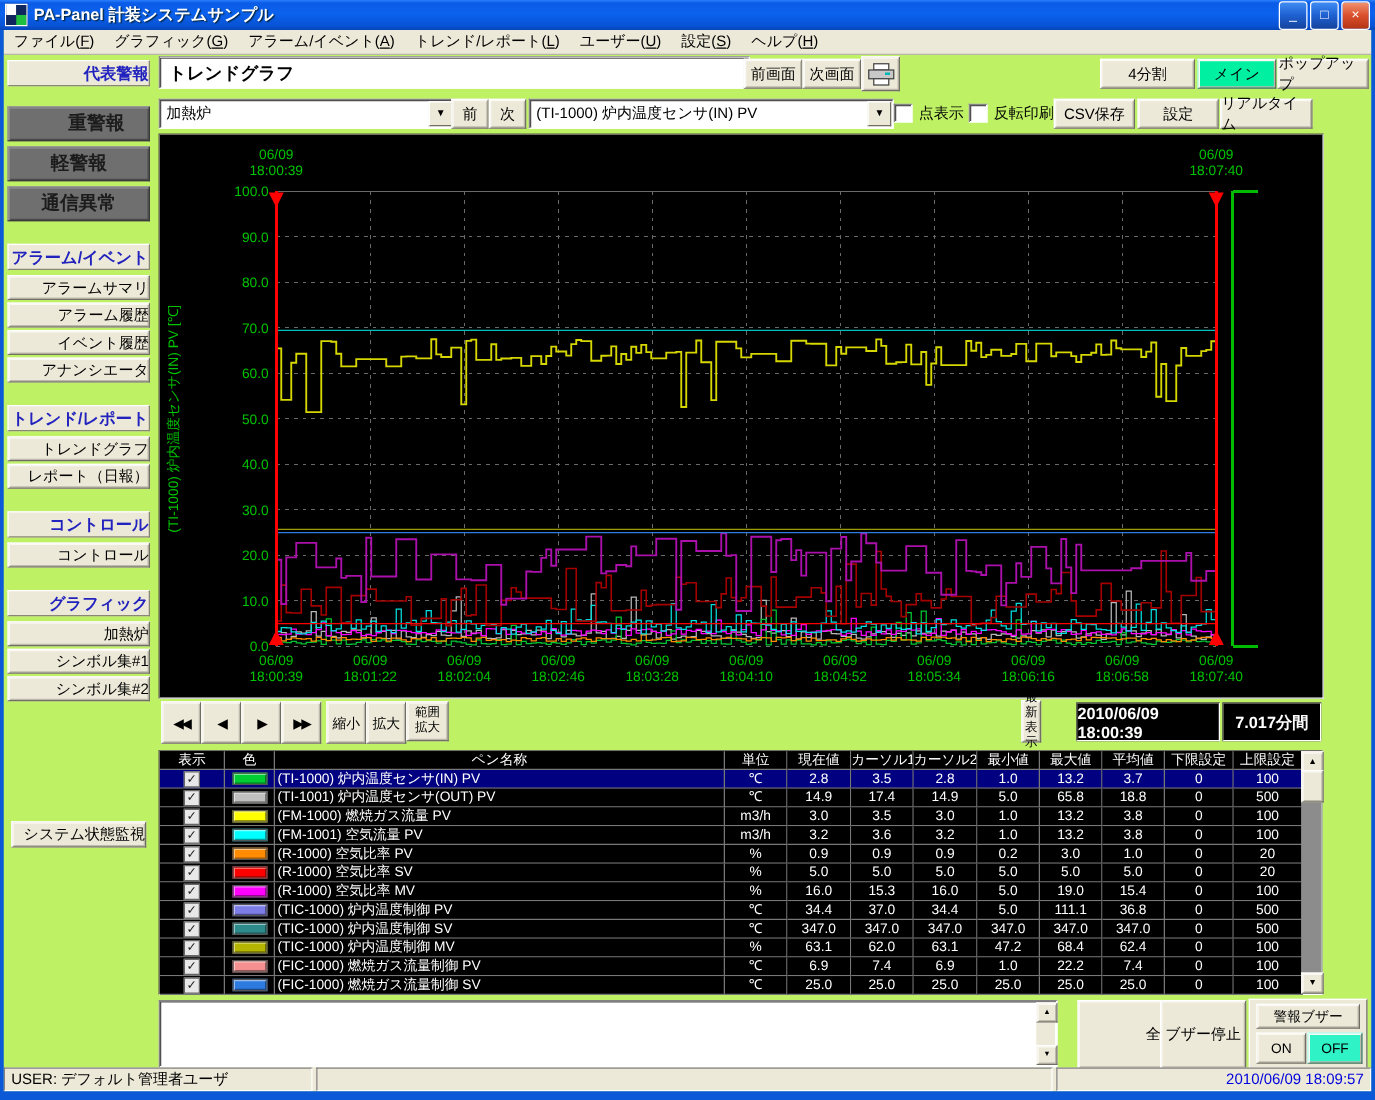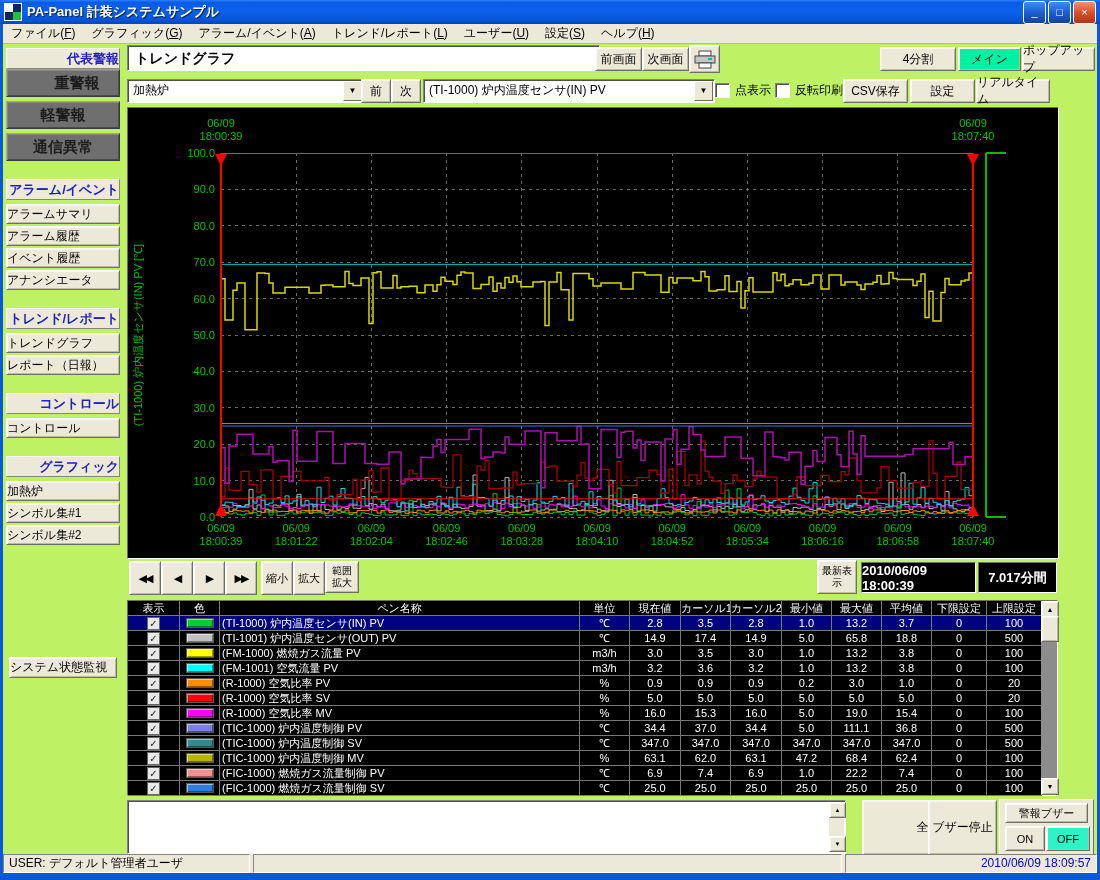--- a/index.html
+++ b/index.html
@@ -37,22 +37,22 @@
   .btn{display:flex;align-items:center;justify-content:center;font-size:12px;color:#000;cursor:default;}
 
   
   .sidebar{position:absolute;left:3px;top:47px;width:120px;bottom:28px;}
   .sb-head{margin:18px 3px 0;height:19px;line-height:19px;text-align:right;font-size:13px;font-weight:bold;
     color:#2222BE;background:#ECE9D8;border:1px solid;border-color:#FFFFFF #8A8674 #8A8674 #FFFFFF;}
   .sb-head.first{margin-top:1px;}
   .alarm-ind{margin:4px 3px 0;height:26px;line-height:26px;text-align:center;font-size:15px;font-weight:bold;
     color:#1C1C1C;background:#6F6F6F;border:1px solid;border-color:#9E9E9E #3A3A3A #3A3A3A #9E9E9E;
     box-shadow:inset 1px 1px 0 #8A8A8A, inset -1px -1px 0 #4C4C4C;}
-  .alarm-ind.firstA{margin-top:0;padding-left:28px;}
-  .sb-btn{margin:2px 3px 0;height:18px;line-height:18px;text-align:left;font-size:12px;color:#000;
+  .alarm-ind.firstA{margin-top:16px;padding-left:28px;}
+  .sb-btn{margin:2px 3px 0;height:18px;line-height:18px;text-align:right;font-size:12px;color:#000;
     background:#ECE9D8;border:1px solid;border-color:#FFFFFF #716F64 #716F64 #FFFFFF;
     box-shadow:inset 1px 1px 0 #F9F8F3, inset -1px -1px 0 #BDB9AC;}
   .sb-btn.first{margin-top:4px;}
   .sb-btn.sys{position:absolute;top:608px;left:3px;right:3px;height:19px;line-height:19px;}
 
   
   .topbar{position:absolute;left:123px;top:43px;right:3px;height:33px;}
   .title-box{position:absolute;left:4px;top:2px;width:464px;height:24px;background:#fff;
     border:1px solid;border-color:#848284 #FFF #FFF #848284;box-shadow:inset 1px 1px 0 #505050;
     font-size:14px;font-weight:bold;line-height:24px;padding-left:7px;color:#000;}
@@ -80,21 +80,21 @@
   .gtick{fill:#00C400;font-size:11px;}
   .glab{fill:#00C400;font-size:11px;}
 
   
   .navrow{position:absolute;left:123px;top:559px;right:3px;height:38px;}
   .nbtn{position:absolute;top:2px;width:30px;height:32px;font-size:11px;letter-spacing:-2px;}
   .zbtn{position:absolute;top:2px;width:30px;height:32px;font-size:11px;}
   .rbtn{position:absolute;top:2px;width:34px;height:32px;font-size:10px;line-height:12px;
     display:flex;align-items:center;justify-content:center;text-align:center;
     flex-wrap:wrap;padding:0 2px;box-sizing:border-box;white-space:normal;}
-  .lbtn{position:absolute;left:694px;top:1px;width:40px;height:34px;font-size:10px;line-height:12px;
+  .lbtn{position:absolute;left:694px;top:1px;width:16px;height:34px;font-size:10px;line-height:12px;
     text-align:center;display:flex;align-items:center;justify-content:center;padding:0 3px;box-sizing:border-box;}
   .blackbox{position:absolute;top:3px;height:29px;background:#000;color:#fff;font-size:13px;font-weight:bold;
     display:flex;align-items:center;justify-content:center;border:1px solid;border-color:#716F64 #FFF #FFF #716F64;}
 
   
   .pentable{position:absolute;left:127px;top:600px;width:931px;height:196px;background:#000;
     border:1px solid;border-color:#716F64 #FFF #FFF #716F64;box-sizing:border-box;}
   .pen-grid{display:grid;grid-template-columns:52px 40px 360px 50px 51px 50px 51px 50px 50px 50px 55px 55px;
     grid-auto-rows:15px;width:914px;}
   .th{background:#000;color:#fff;font-size:11px;text-align:center;line-height:14px;

